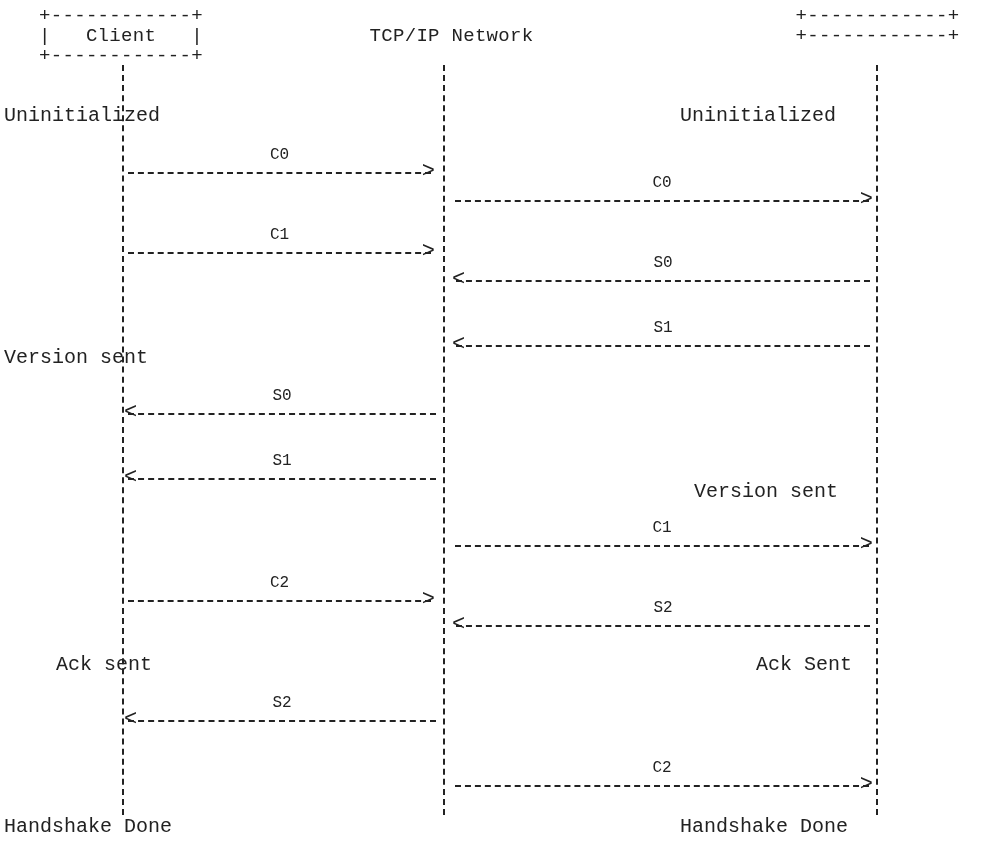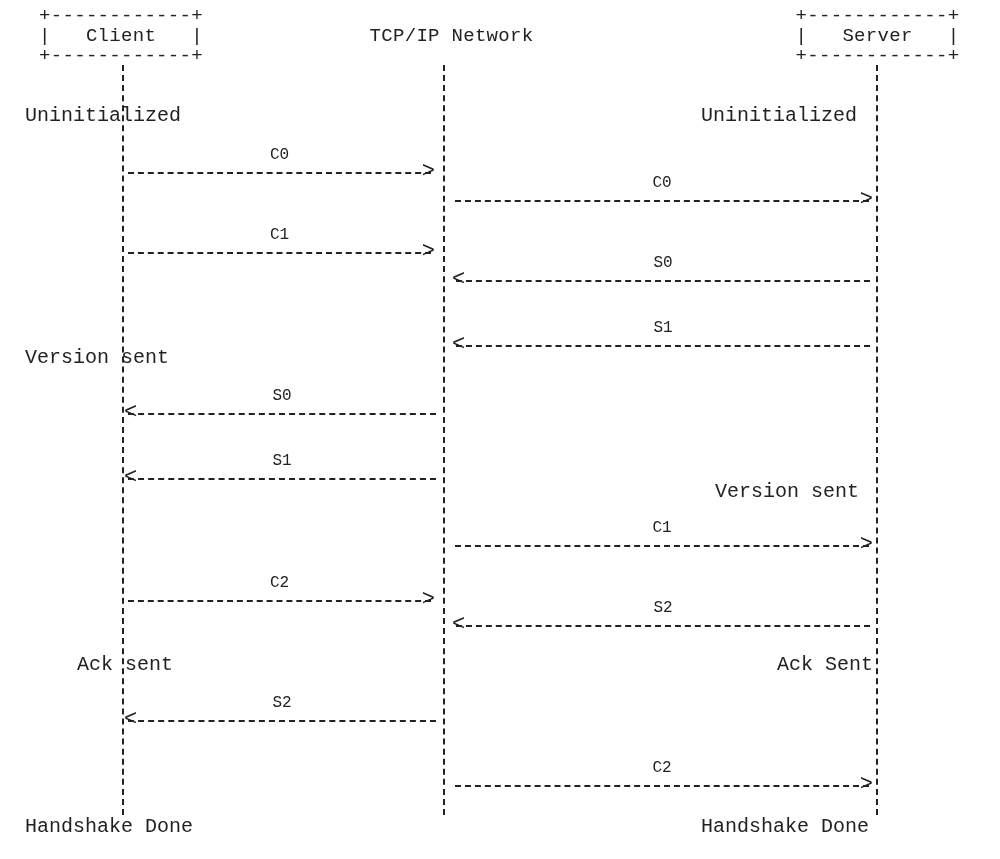--- a/index.html
+++ b/index.html
@@ -26,21 +26,20 @@
     top: 6px;
     text-align: center;
   }
   .hb-client  { left: 13px;  width: 216px; }
   .hb-network { left: 344px; width: 215px; text-align: center; }
   .hb-server  { left: 770px; width: 215px; }
   .ascii-line { white-space: pre; line-height: 20px; letter-spacing: 0.3px; font-size: 19px; }
   .state-label {
     position: absolute;
     font-size: 20px;
-    margin-left: 21px;
   }
   
   .arrow {
     position: absolute;
     height: 2px;
     border-top: 2px dashed #222;
   }
   .arrow-label {
     position: absolute;
     font-size: 16px;
@@ -70,21 +69,20 @@
   <div class="ascii-line">|&nbsp;&nbsp;&nbsp;<span>Client</span>&nbsp;&nbsp;&nbsp;|</div>
   <div class="ascii-line">+------------+</div>
 </div>
 
 <div class="header-box hb-network">
   <div class="ascii-line" style="line-height:60px;">TCP/IP Network</div>
 </div>
 
 <div class="header-box hb-server">
   <div class="ascii-line">+------------+</div>
-  <div class="ascii-line">|&nbsp;&nbsp;&nbsp;<span>Server</span>&nbsp;&nbsp;&nbsp;|</div>
   <div class="ascii-line">+------------+</div>
 </div>
 
 <div class="state-label" style="left:4px; top:104px;">Uninitialized</div>
 <div class="state-label" style="left:680px; top:104px;">Uninitialized</div>
 
 <div class="state-label" style="left:4px; top:346px;">Version sent</div>
 <div class="state-label" style="left:694px; top:480px;">Version sent</div>
 
 <div class="state-label" style="left:56px; top:653px;">Ack sent</div>

